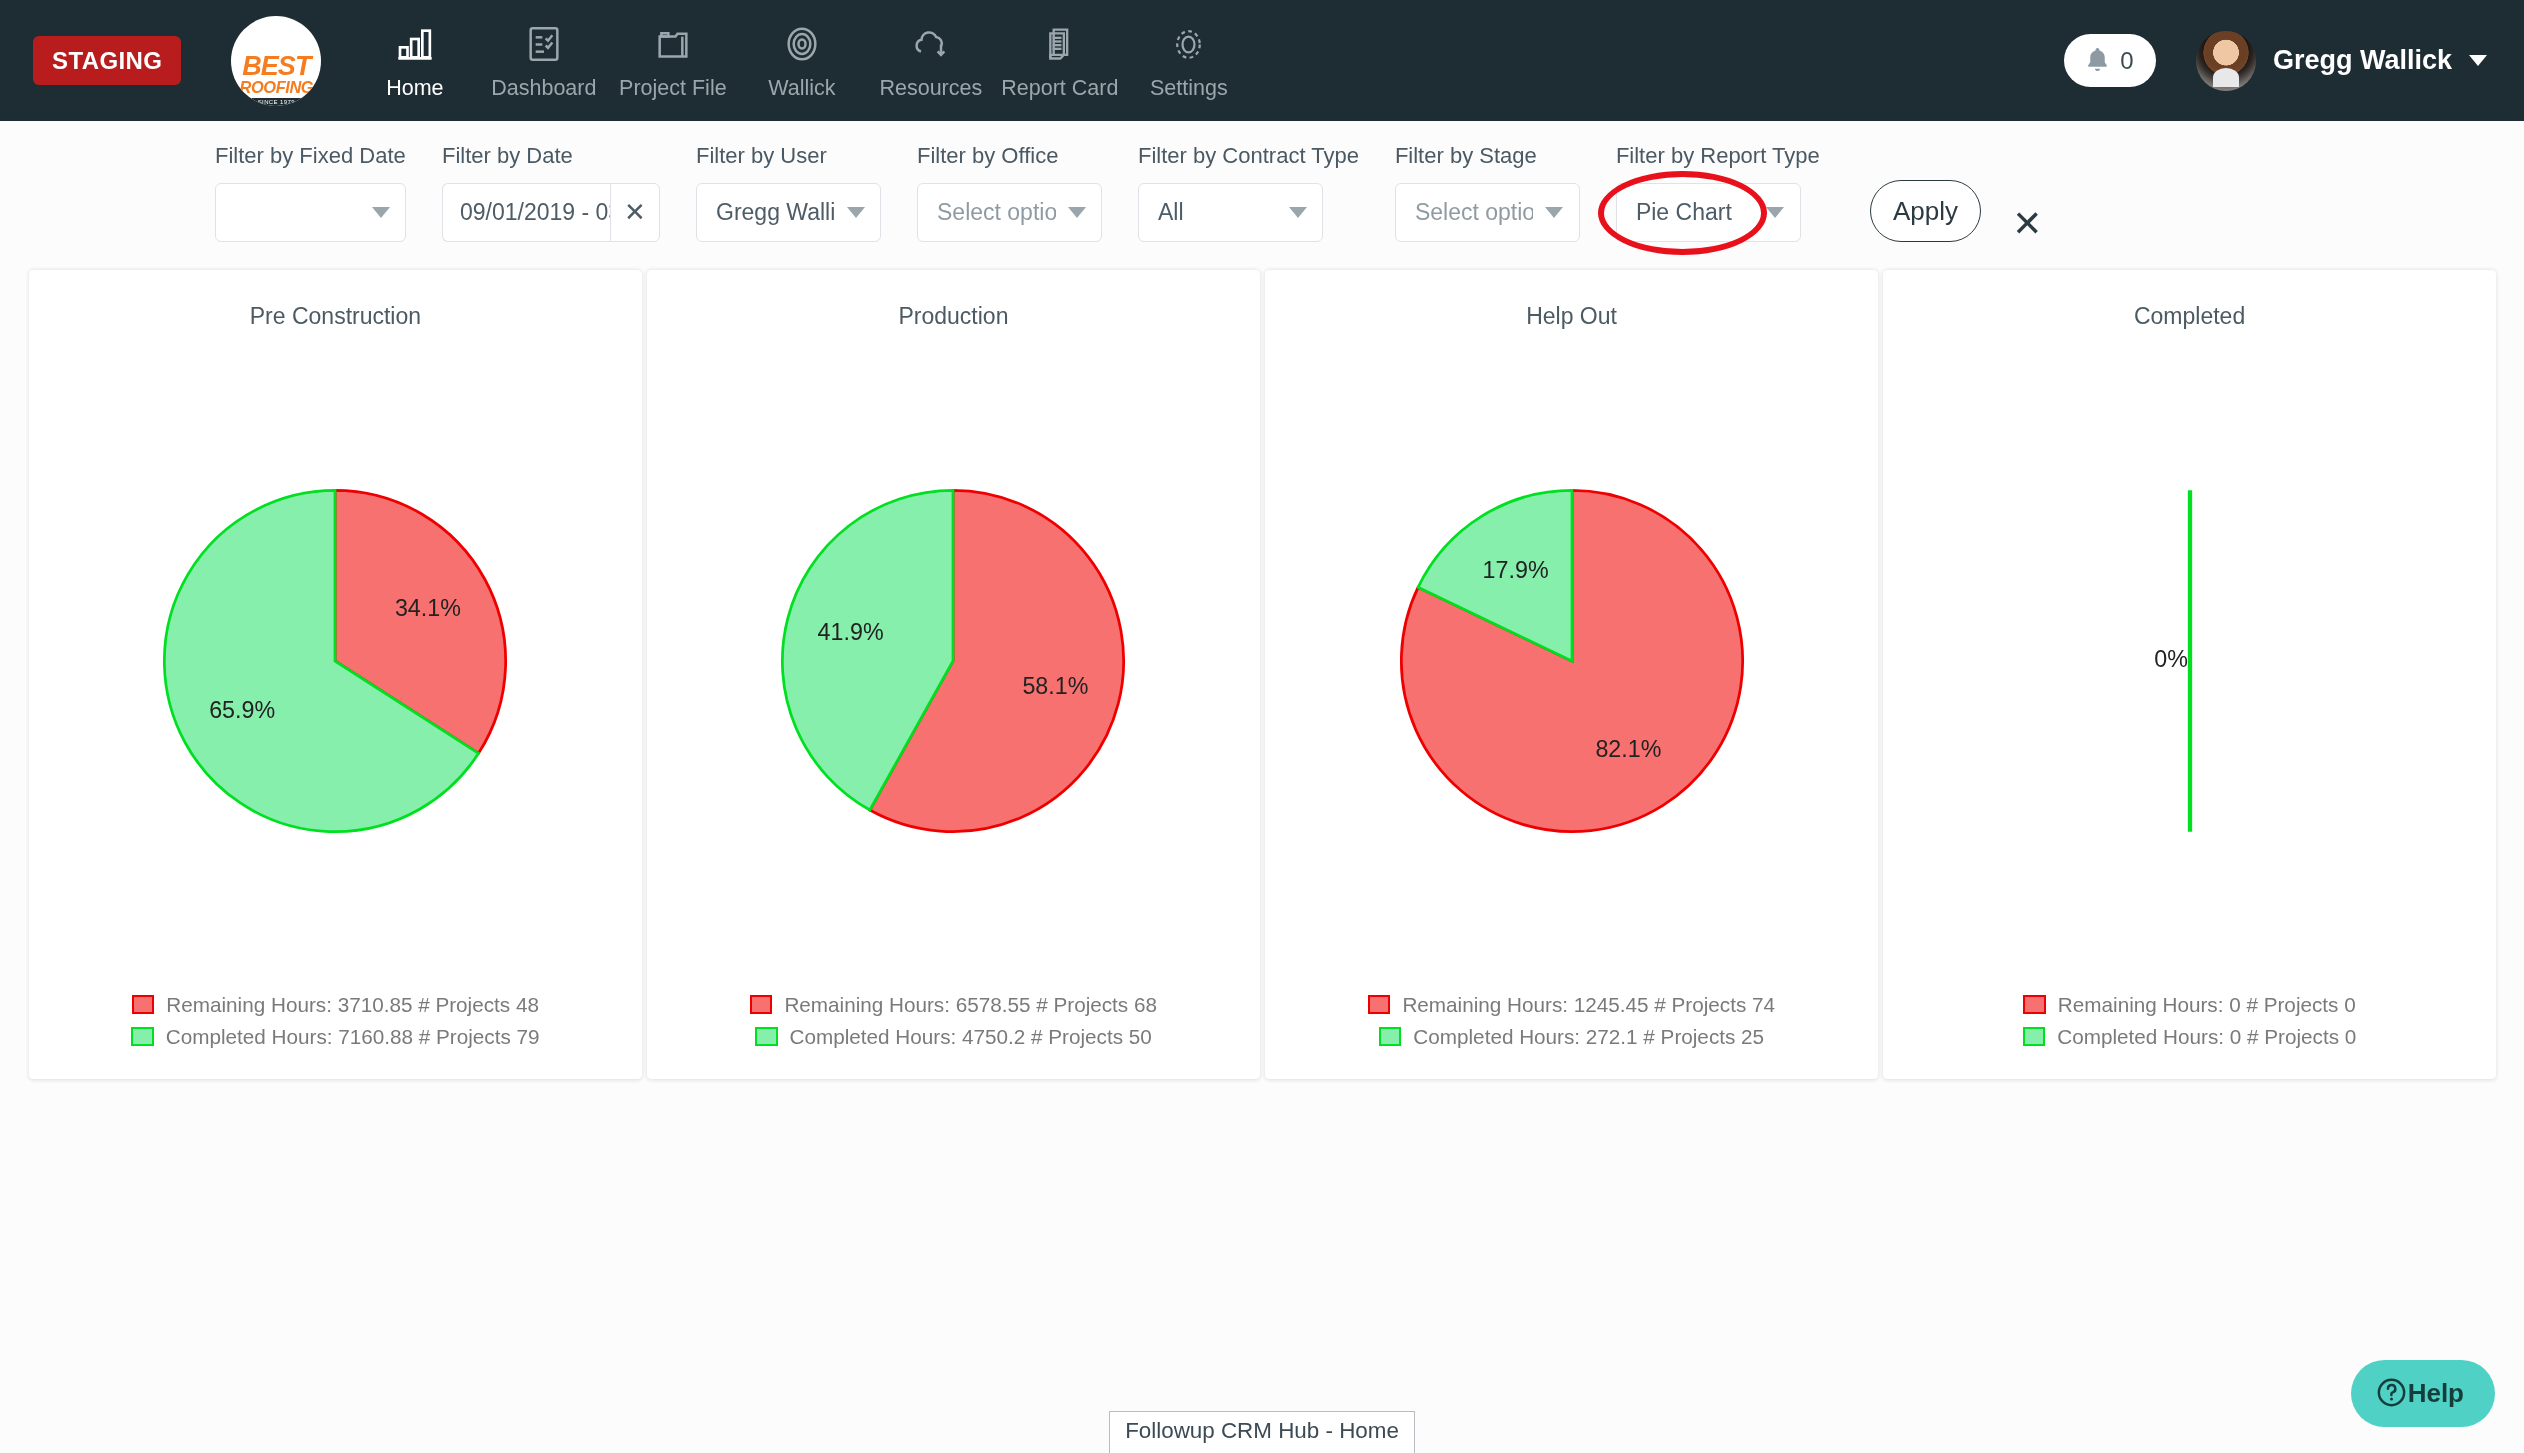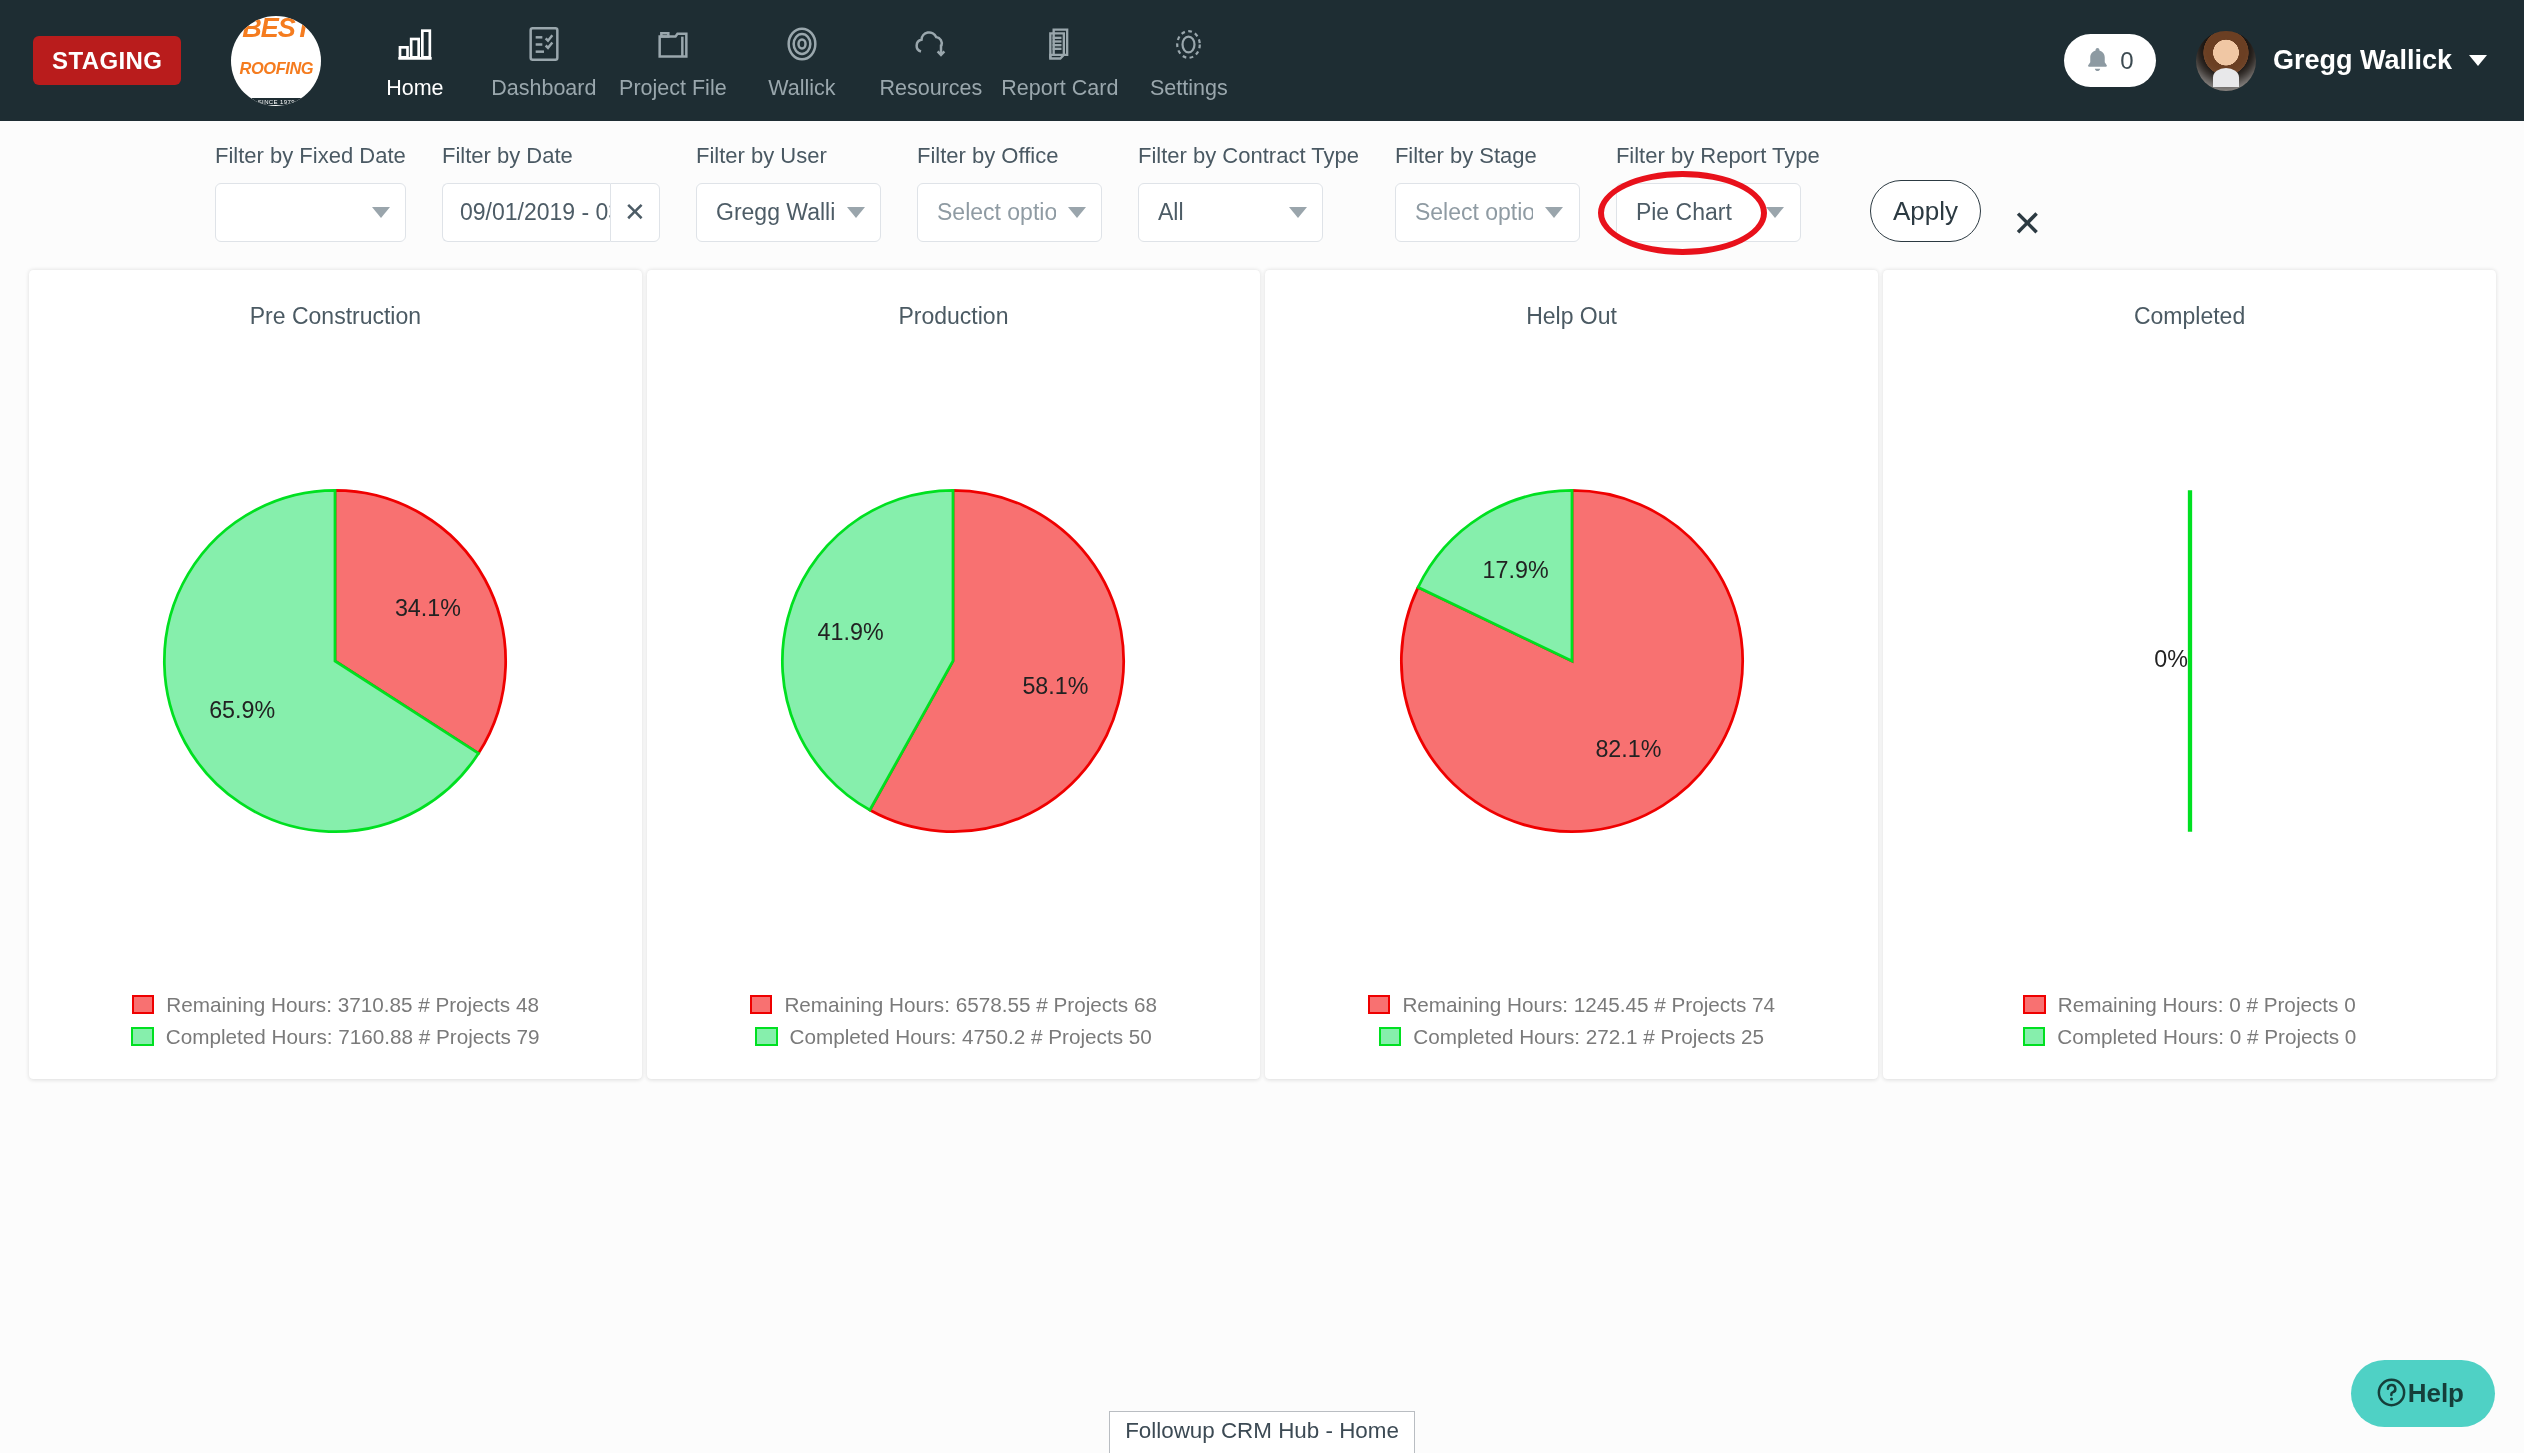--- a/index.html
+++ b/index.html
@@ -27,21 +27,21 @@
     letter-spacing: 0.4px;
     padding: 10.3px 19px;
     border-radius: 6px;
     margin-right: 50px;
   }
   .brand-logo {
     width: 90px; height: 90px;
     border-radius: 50%;
     background: #ffffff;
     display: flex; flex-direction: column;
-    align-items: center; justify-content: space-between;
+    align-items: center; justify-content: flex-end;
     margin-right: 29px;
     flex: 0 0 auto;
     overflow: hidden;
   }
   .brand-top {
     color: #f57c1f; font-weight: bold; font-style: italic;
     font-size: 27px; line-height: 0.92; letter-spacing: -0.9px;
   }
   .brand-mid {
     color: #f57c1f; font-weight: bold; font-style: italic;

